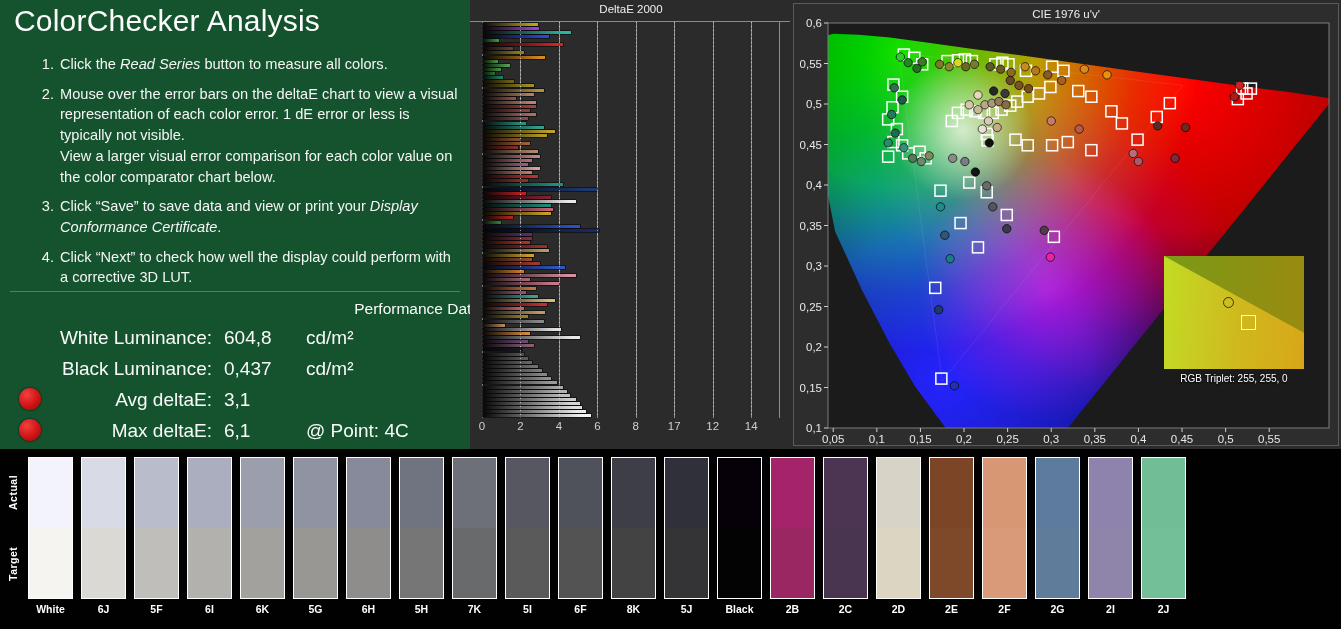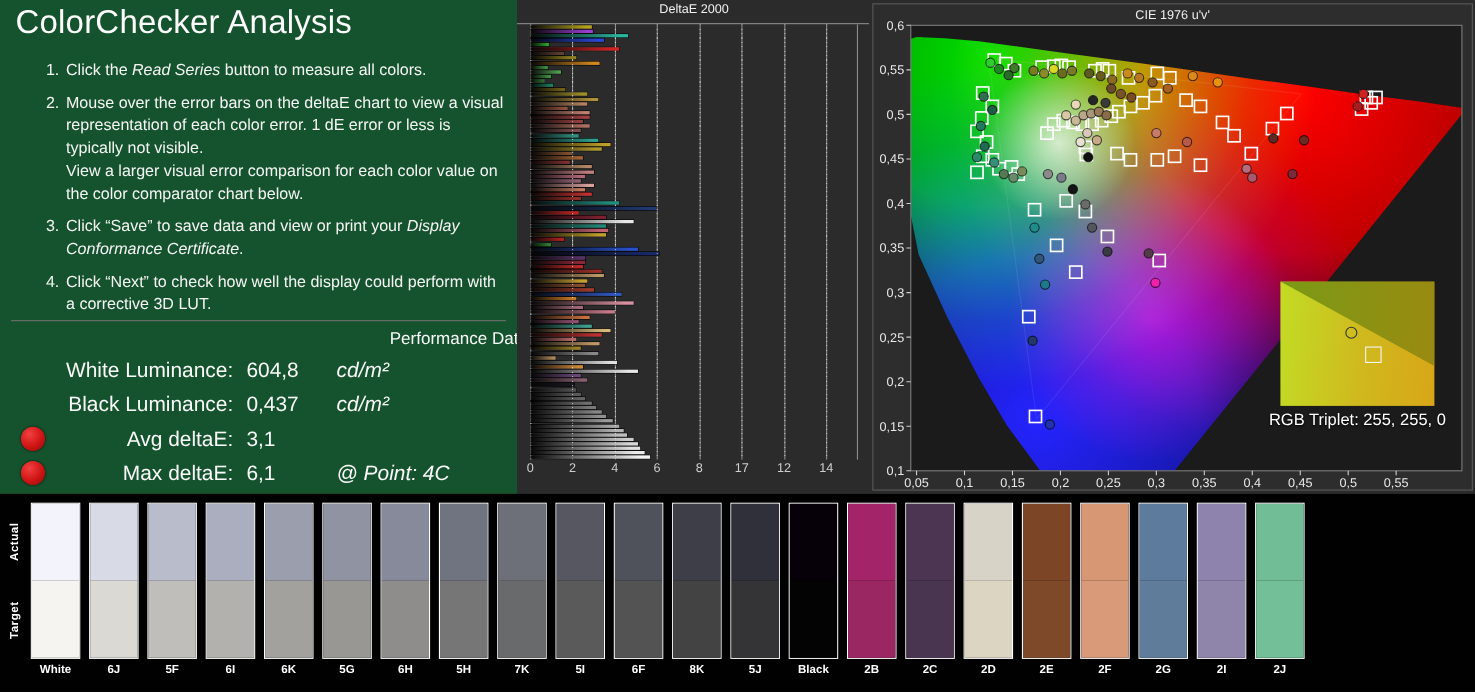--- a/index.html
+++ b/index.html
@@ -11,21 +11,21 @@
   .page-title{margin:4px 0 0 14px;font-size:30px;font-weight:400;color:#fdfdfd;letter-spacing:.2px;}
   ol.instructions{margin:16px 0 0 0;padding-left:58px;width:402px;font-size:14.6px;line-height:1.42;color:#f5f5f5;}
   ol.instructions li{margin-bottom:9px;padding-left:2px;}
   .it{font-style:italic;}
   .sep{position:absolute;left:10px;top:291px;width:450px;height:1px;background:#6f6e6d;}
   .perf-header{position:absolute;left:0;top:300px;width:480px;text-align:right;font-size:15.5px;color:#fafafa;}
   .perf-rows{position:absolute;left:0;top:322px;width:470px;}
   .perf-row{position:relative;display:flex;align-items:center;height:31px;font-size:19px;color:#fafafa;}
   .perf-label{width:212px;text-align:right;}
   .perf-value{width:70px;margin-left:12px;}
-  .perf-unit{margin-left:12px;font-style:italic;}
+  .perf-unit{margin-left:12px;}
   .dot{position:absolute;left:19px;top:4px;width:22px;height:22px;border-radius:50%;
        background:radial-gradient(circle at 35% 30%, #f24040 0%, #cf1414 55%, #8a0a0a 100%);
        box-shadow:0 0 2px #000;}
 
   
   .deltae-panel{position:absolute;left:470px;top:0;width:320px;height:449px;background:#2b2b2b;}
   .deltae-title{position:absolute;left:12px;top:3px;width:298px;text-align:center;font-size:11.5px;color:#efefef;}
   .deltae-topline{position:absolute;left:0;top:21px;width:320px;height:1px;background:#8a8a8a;}
   #deltae-plot{position:absolute;left:12px;top:22px;width:298px;height:396px;overflow:hidden;}
   .gl{position:absolute;top:0;bottom:0;width:1px;background:#8d8d8d;}
@@ -41,21 +41,21 @@
   .cie-title{position:absolute;left:0;top:4px;width:100%;text-align:center;font-size:11.5px;color:#efefef;}
   #cie-svg{position:absolute;left:0;top:0;width:546px;height:443px;}
   .inset{position:absolute;left:340px;top:252px;width:200px;text-align:center;color:#fff;}
   .inset-patch{position:relative;margin:0 auto;width:140px;height:113px;
       background:linear-gradient(95deg,#c2dc24 0%,#d0b81e 55%,#d8a618 100%);}
   .inset-patch::before{content:"";position:absolute;inset:0;
       background:linear-gradient(95deg,#7a9a16,#9a8a10);
       clip-path:polygon(0 0,100% 0,100% 68%);}
   .inset-circle{position:absolute;left:42%;top:36%;width:9px;height:9px;border:1.5px solid #333;border-radius:50%;}
   .inset-square{position:absolute;left:55%;top:52%;width:13px;height:13px;border:1.5px solid #f5f5f5;}
-  .inset-text{margin-top:3px;font-size:15px;color:#fff;text-shadow:0 1px 2px #000;line-height:1.3;}
+  .inset-text{margin-top:3px;font-size:10px;color:#fff;text-shadow:0 1px 2px #000;line-height:1.3;}
 
   
   .comparator{position:absolute;left:0;top:449px;width:1341px;height:180px;background:#010101;display:flex;padding-top:8px;box-sizing:border-box;}
   .rowlabels{width:26px;height:142px;display:flex;flex-direction:column;flex:none;}
   .rowlabels span{flex:1;display:flex;align-items:center;justify-content:center;
       writing-mode:vertical-rl;transform:rotate(180deg);
       color:#fff;font-size:10.5px;font-weight:bold;letter-spacing:.5px;}
   #swatches{display:flex;gap:8px;margin-left:2px;}
   .sw-col{width:45px;flex:none;}
   .sw-box{height:140px;border:1px solid #fff;}

